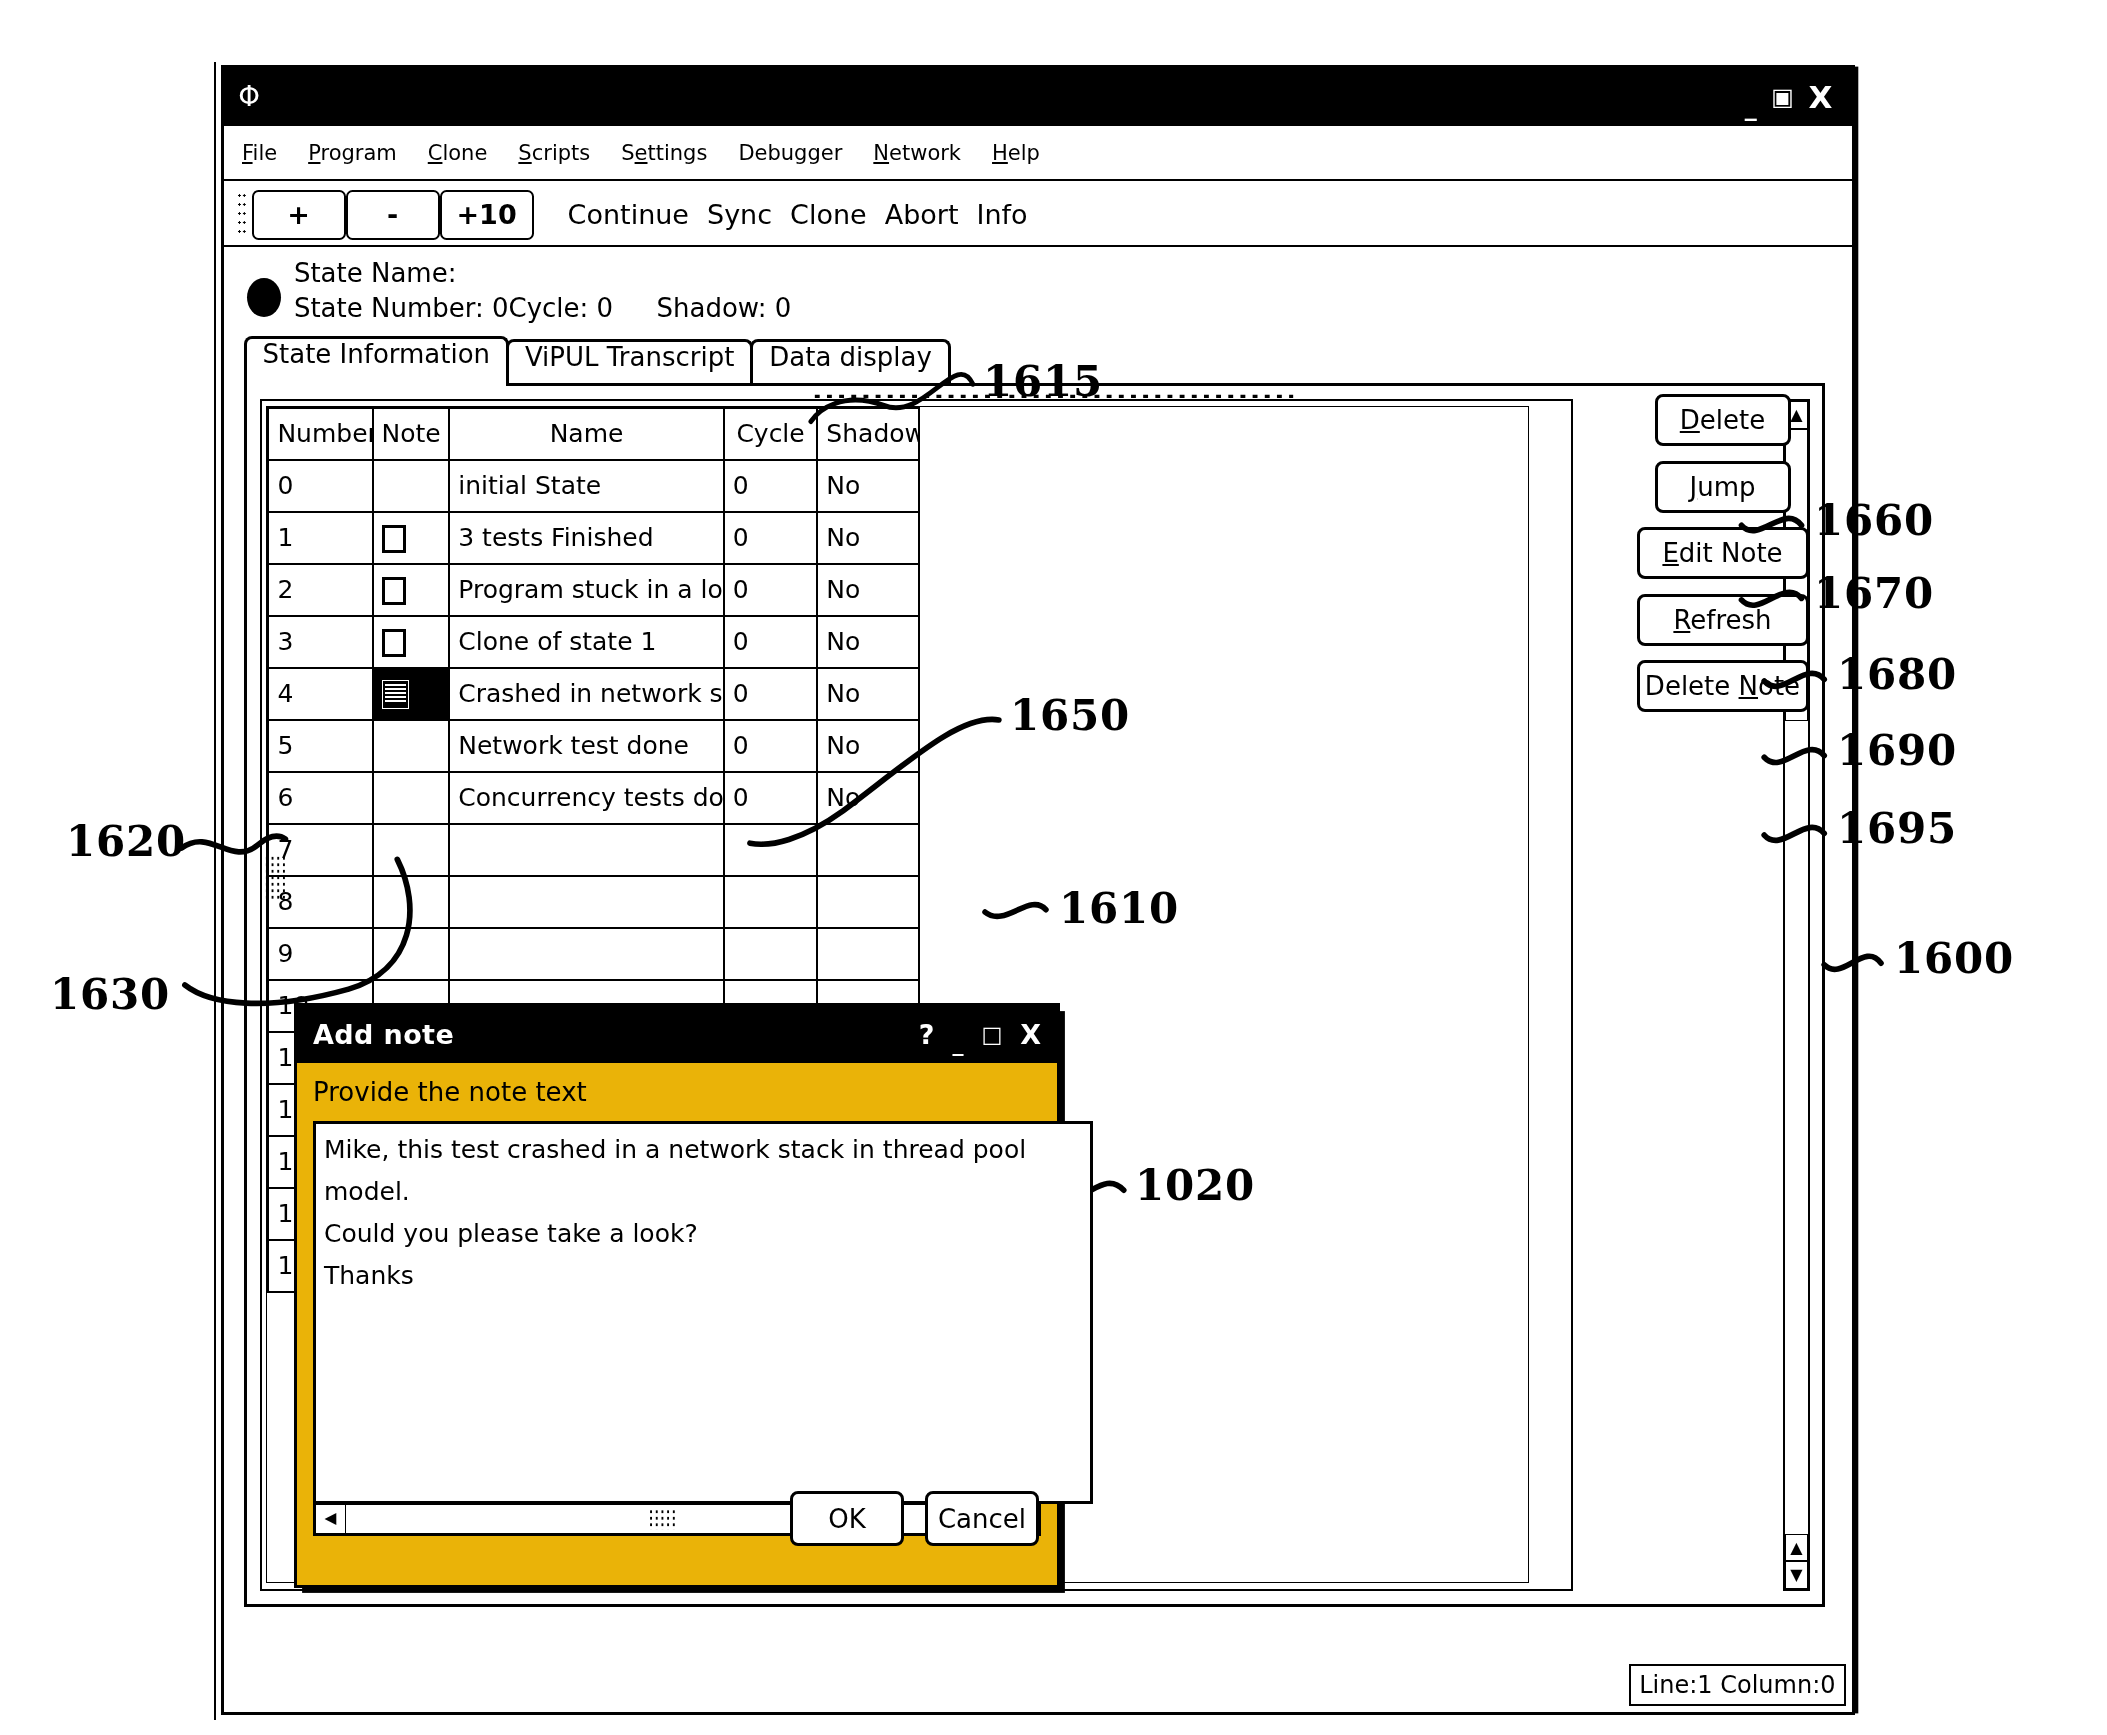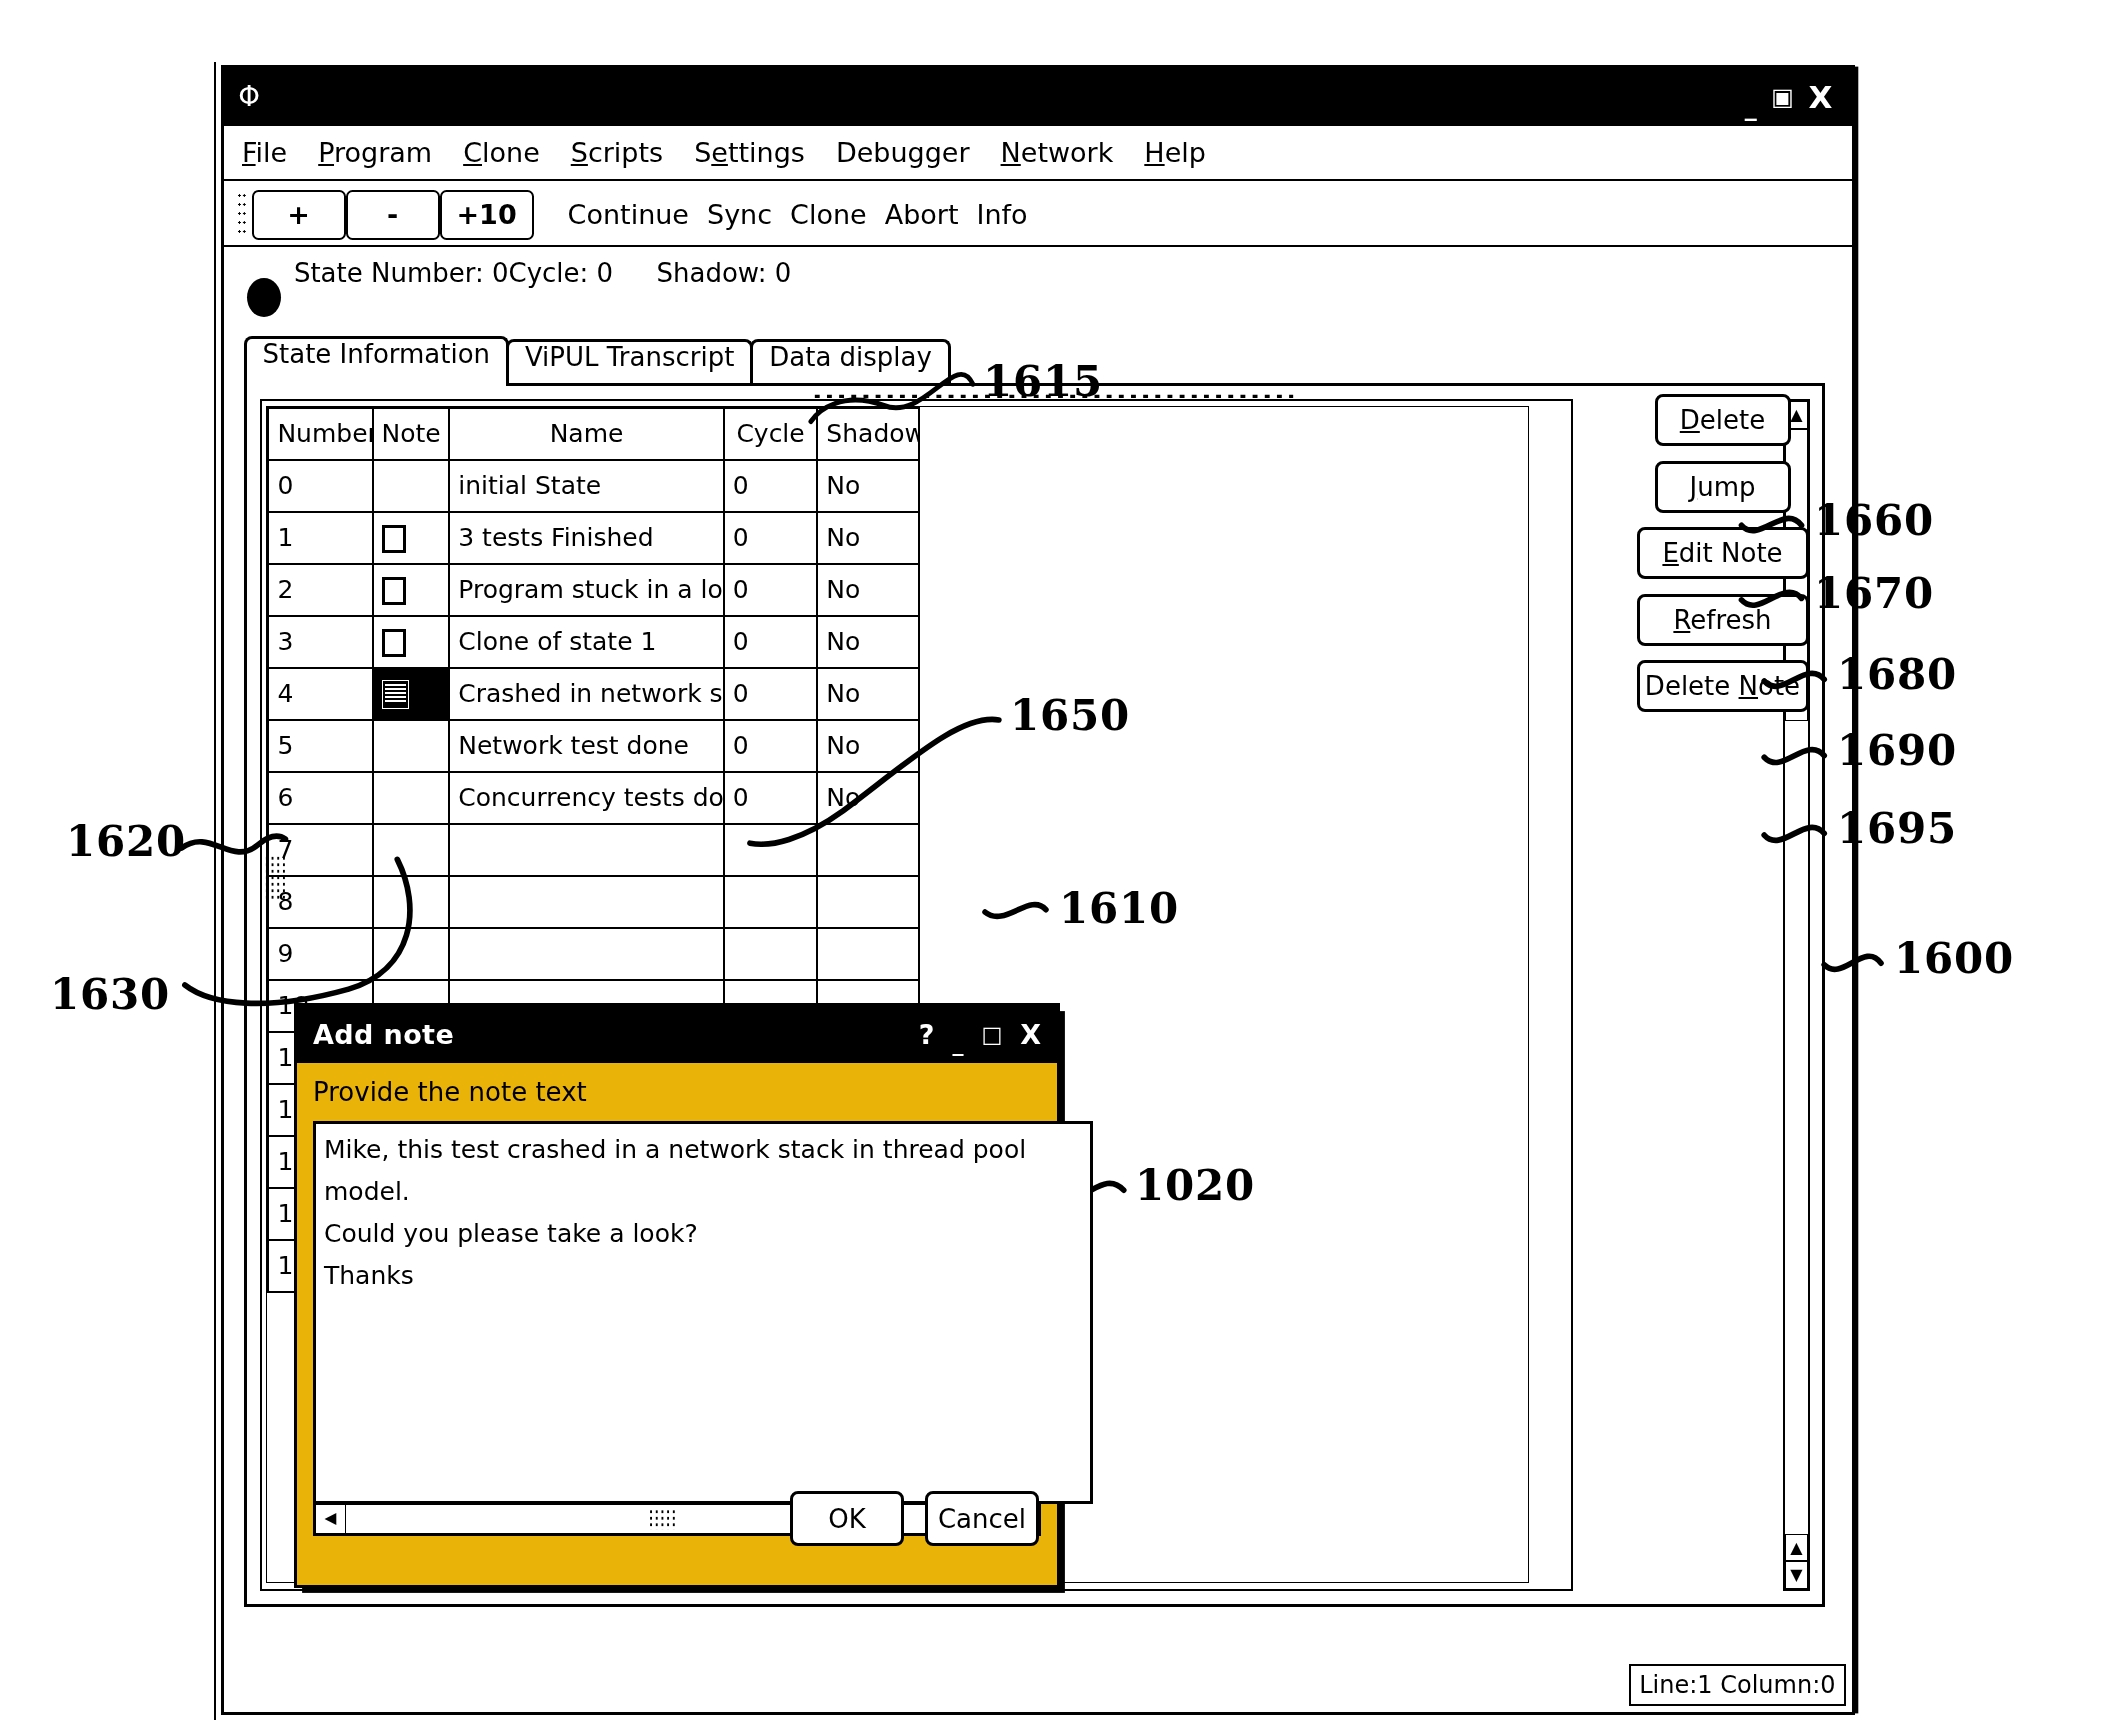--- a/index.html
+++ b/index.html
@@ -77,21 +77,21 @@
   #menubar {
     position: absolute; left: 0; top: 58px;
     width: 100%; height: 55px;
     background: #fff;
     border-bottom: 2.4px solid #000;
     display: flex; align-items: center;
     box-sizing: border-box;
     padding-left: 18px;
   }
   .menu-item {
-    font-size: 27px; color: #000; margin-right: 31px;
+    font-size: 21px; color: #000; margin-right: 31px;
     white-space: nowrap;
   }
   .menu-item u { text-decoration: underline; }
 
   
   #toolbar {
     position: absolute; left: 0; top: 116px;
     width: 100%; height: 63px;
     background: #fff;
     border-bottom: 2.4px solid #000;
@@ -428,20 +428,21 @@
       <span class="tb-text first">Continue</span>
       <span class="tb-text">Sync</span>
       <span class="tb-text">Clone</span>
       <span class="tb-text">Abort</span>
       <span class="tb-text">Info</span>
     </div>
 
     <div id="state-header">
       <span id="state-dot"></span>
       <span id="state-lines">
+        <span id="state-line-1">State Name:</span>
         <span id="state-line-2">
           <span class="seg num">State Number: 0</span>
           <span class="seg cyc">Cycle: 0</span>
           <span class="seg shd">Shadow: 0</span>
         </span>
       </span>
     </div>
 
     <div id="tabstrip">
       <div class="tab active">

